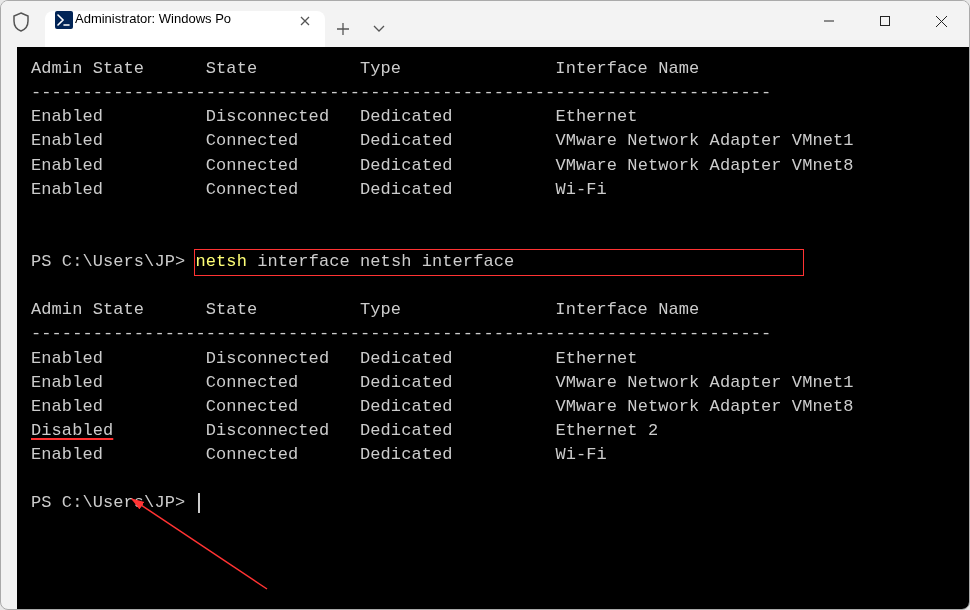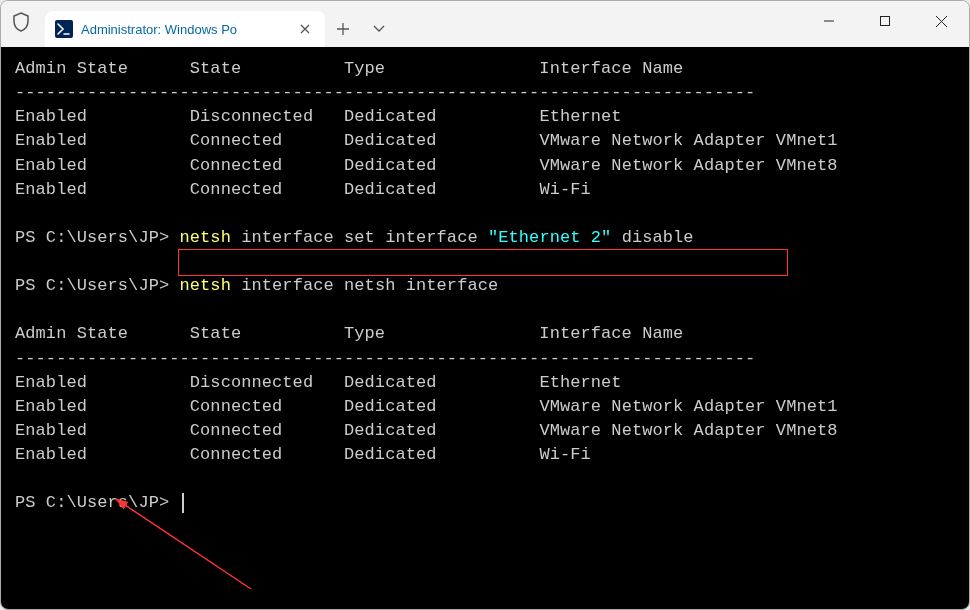--- a/index.html
+++ b/index.html
@@ -34,27 +34,27 @@
       justify-content: center;
       height: 46px;
       padding-bottom: 4px;
     }
     .tab {
       background: #fff;
       height: 36px;
       min-width: 280px;
       border-radius: 8px 8px 0 0;
       display: flex;
-      align-items: center;
+      align-items: flex-start;
       padding: 0 10px;
-      gap: 8px;
+      gap: 2px;
       margin-left: 4px;
       font-family: 'Segoe UI', sans-serif;
       font-size: 13px;
-      color: #0369a1;
+      color: #000000;
       position: relative;
     }
     .ps-icon {
       width: 18px;
       height: 18px;
       background: #012456;
       border-radius: 2px;
       display: flex;
       align-items: center;
       justify-content: center;
@@ -104,20 +104,21 @@
       flex: 1;
       background: #000;
       color: #ccc;
       font-size: 17px;
       line-height: 1.42;
       padding: 10px 14px 10px 14px;
       overflow: hidden;
       position: relative;
       letter-spacing: 0.08px;
       font-weight: 500;
+      margin-left: 16px;
     }
     .line { white-space: pre; }
     .prompt-ps { color: #ccc; }
     .cmd-yellow { color: #ffff77; }
     .cmd-cyan { color: #33ffff; }
     .highlight-box {
       border: 1px solid #ff3333;
       position: absolute;
       pointer-events: none;
     }
@@ -195,30 +196,30 @@
   <div class="terminal">
     <div class="line"><span>Admin State      State          Type               Interface Name</span></div>
     <div class="line">------------------------------------------------------------------------</div>
     <div>
         <div class="line"><span>Enabled</span><span>          Disconnected   Dedicated          Ethernet</span></div>
         <div class="line"><span>Enabled</span><span>          Connected      Dedicated          VMware Network Adapter VMnet1</span></div>
         <div class="line"><span>Enabled</span><span>          Connected      Dedicated          VMware Network Adapter VMnet8</span></div>
         <div class="line"><span>Enabled</span><span>          Connected      Dedicated          Wi-Fi</span></div>
       </div>
     <div class="line"> </div>
-    <div class="line"><span class="prompt-ps">PS C:\Users\JP&gt; </span><span class="cmd-yellow">netsh</span><span> interface set interface </span><span class="cmd-cyan">"Ethernet 2"</span><span> disable</span></div>
     <div class="line"> </div>
     <div class="line"><span class="prompt-ps">PS C:\Users\JP&gt; </span><span class="cmd-yellow">netsh</span><span> interface netsh interface</span></div>
     <div class="line"> </div>
     <div class="line"><span>Admin State      State          Type               Interface Name</span></div>
     <div class="line">------------------------------------------------------------------------</div>
     <div>
         <div class="line"><span>Enabled</span><span>          Disconnected   Dedicated          Ethernet</span></div>
         <div class="line"><span>Enabled</span><span>          Connected      Dedicated          VMware Network Adapter VMnet1</span></div>
         <div class="line"><span>Enabled</span><span>          Connected      Dedicated          VMware Network Adapter VMnet8</span></div>
+        <div class="line"><span class="underline">Disabled</span><span>         Disconnected   Dedicated          Ethernet 2</span></div>
         <div class="line"><span>Enabled</span><span>          Connected      Dedicated          Wi-Fi</span></div>
       </div>
     <div class="line"> </div>
     <div class="line"><span class="prompt-ps">PS C:\Users\JP&gt; </span><span class="cursor"></span></div>
 
     <div class="highlight-box" style="left:177px; top:202px; width:610px; height:27px;"></div>
 
     <svg class="arrow" style="left:100px; top:442px; width:160px; height:120px;">
       <defs>
         <marker id="ah" markerWidth="10" markerHeight="10" refX="8" refY="3" orient="auto">

